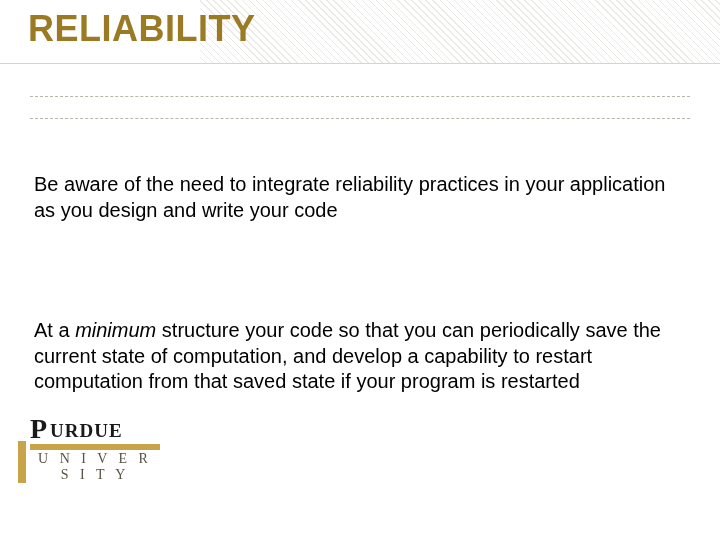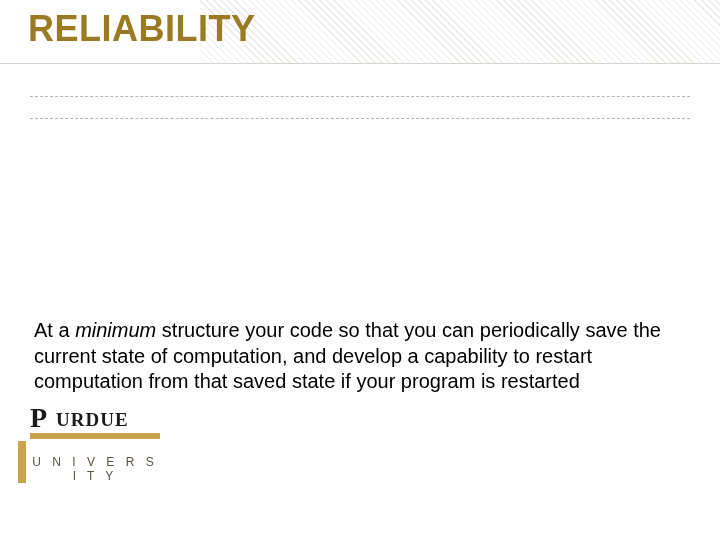--- a/index.html
+++ b/index.html
@@ -72,32 +72,32 @@
     color: #1a1a1a;
     line-height: 1;
   }
   .logo-urdue {
     font-family: Georgia, "Times New Roman", serif;
     font-variant: small-caps;
     font-weight: 700;
     font-size: 19px;
     letter-spacing: 1px;
     color: #1a1a1a;
-    margin-left: 9px;
+    margin-left: 3px;
     line-height: 1;
     padding-bottom: 3px;
   }
   .logo-bar { height: 6px; background: #c7a44a; margin-top: 1px; }
   .logo-univ {
-    font-family: Liberation Sans, sans-serif;
-    font-size: 12px;
+    font-family: Liberation Serif, serif;
+    font-size: 14px;
     letter-spacing: 4px;
     color: #5a5344;
     text-align: center;
-    margin-top: 16px;
+    margin-top: 1px;
   }
   .gold-strip {
     position: absolute;
     left: 18px;
     bottom: 20px;
     width: 8px;
     height: 42px;
     background: #c7a44a;
   }
 </style>
@@ -105,20 +105,21 @@
 <body>
 
 <div class="slide">
 
   <div class="header-band"></div>
   <div class="title">RELIABILITY</div>
 
   <div class="dashes dash1"></div>
   <div class="dashes dash2"></div>
 
+  <div class="body-text p1">Be aware of the need to integrate reliability practices in your application as you design and write your code</div>
 
   <div class="body-text p2">
     <span>At a </span><em>minimum</em><span> structure your code so that you can periodically save the current state of computation, and develop a capability to restart computation from that saved state if your program is restarted</span>
   </div>
 
   <div class="gold-strip"></div>
   <div class="footer-logo">
     <div class="logo-row">
       <span class="logo-p">P</span>
       <span class="logo-urdue">URDUE</span>

